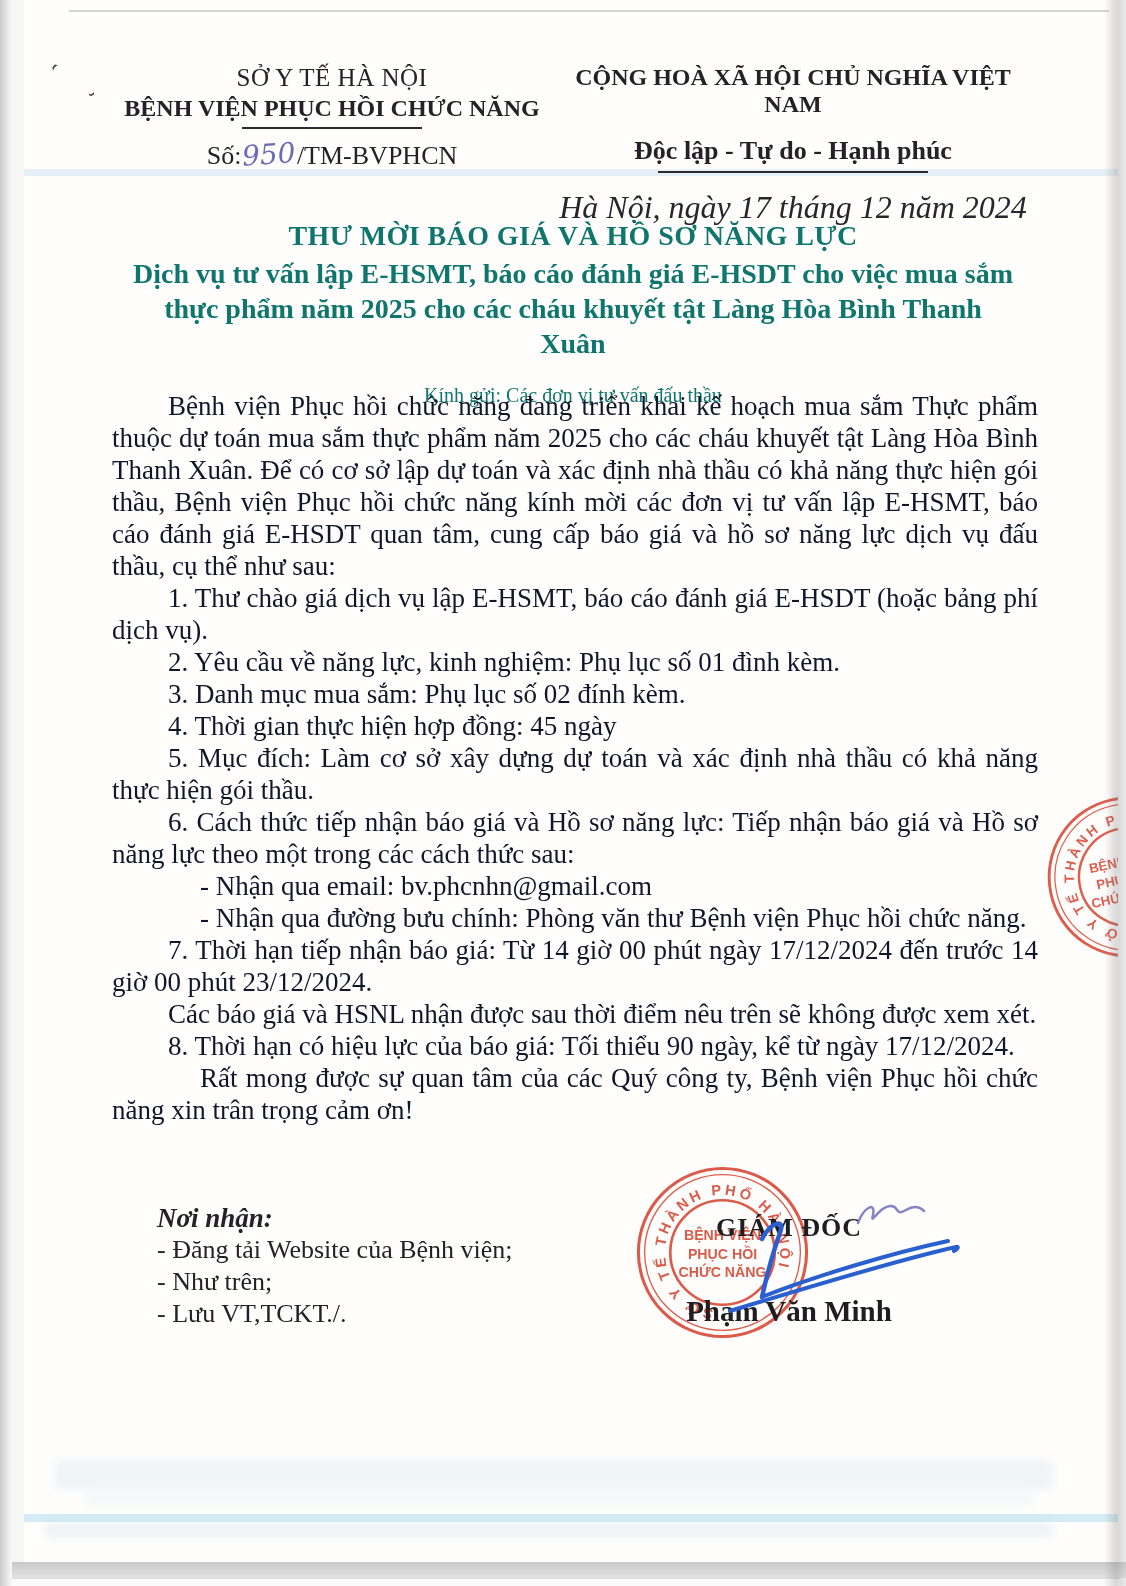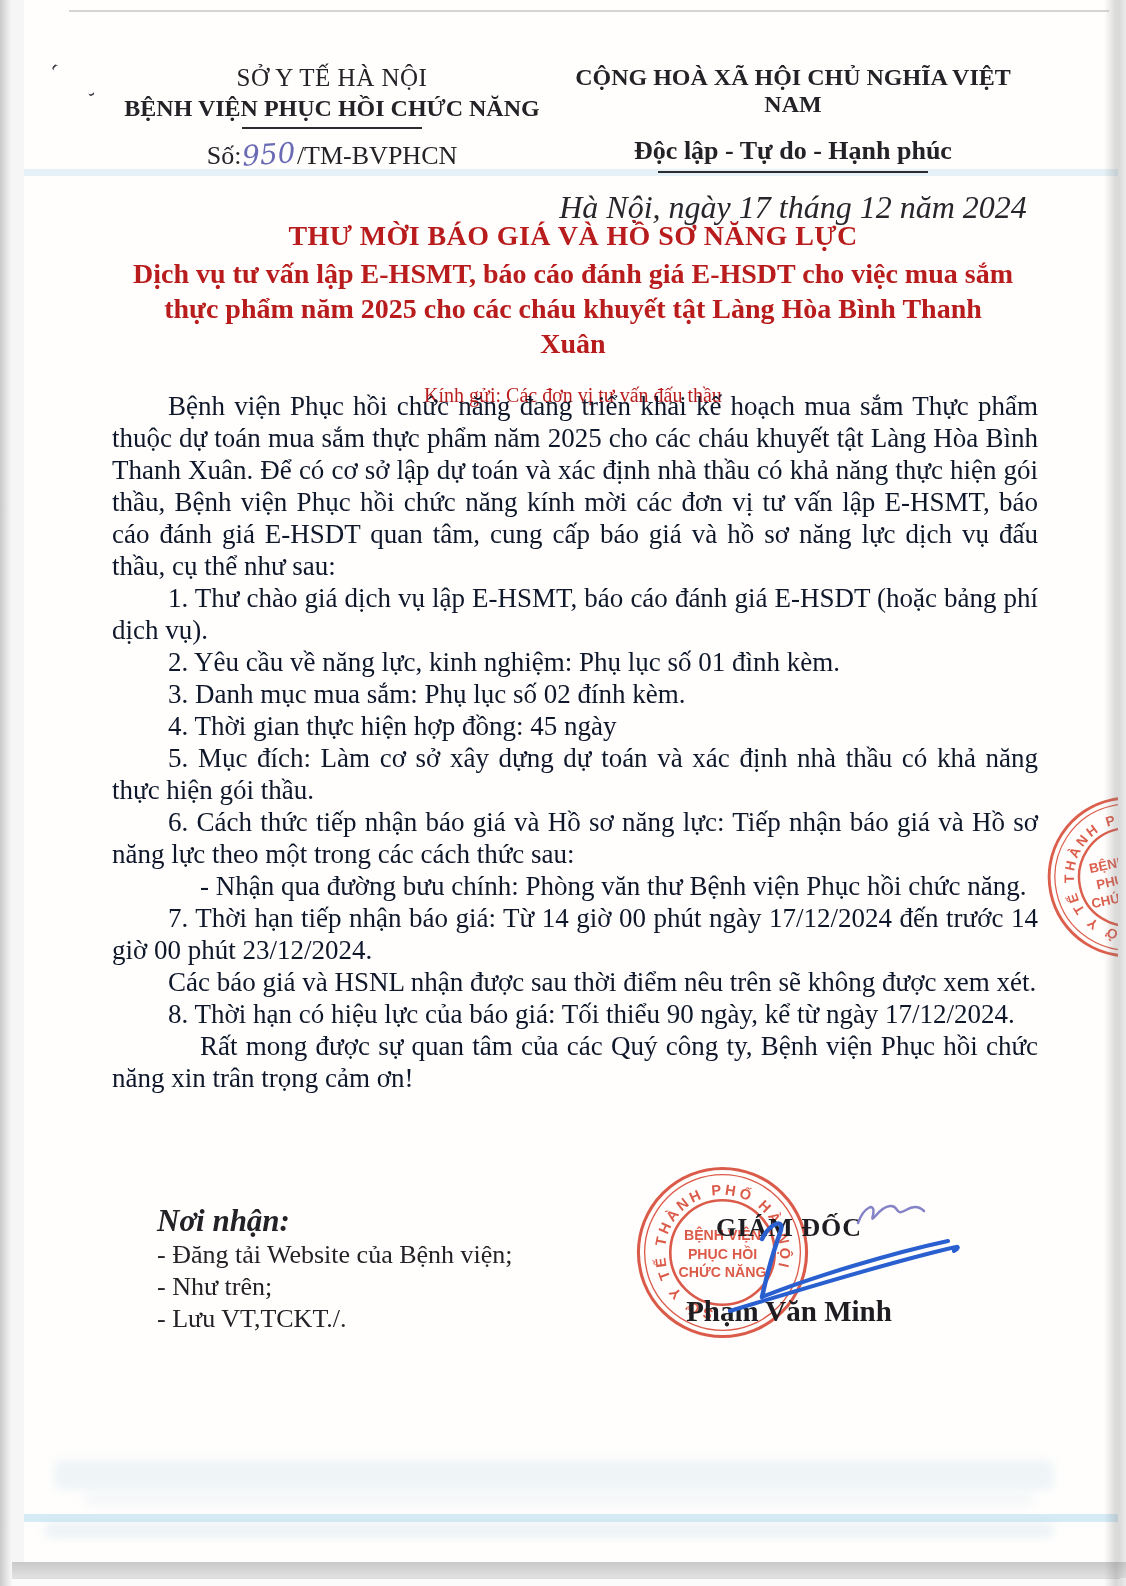--- a/index.html
+++ b/index.html
@@ -41,35 +41,35 @@
   .h-r2{font-size:26px;font-weight:bold;margin-top:18px;}
   .rule{height:2px;background:#2c2c30;margin:5px auto 0;}
   .rule-left{width:180px;}
   .rule-right{width:270px;}
   .doc-no{font-size:26px;margin-top:9px;}
   .handwritten{font-family:"DejaVu Serif",serif;font-style:italic;color:#6b6bb5;
     display:inline-block;transform:rotate(-4deg);font-size:28px;padding:0 1px;}
   .dateline{font-size:32px;font-style:italic;margin-top:16px;color:#26262b;}
 
   
-  .titleblock{position:absolute;left:88px;top:220px;width:922px;text-align:center;color:#b91c1c;}
+  .titleblock{position:absolute;left:88px;top:220px;width:922px;text-align:center;color:#0f766e;}
   .doc-title{font-size:28px;font-weight:bold;letter-spacing:0.4px;}
   .doc-subtitle{font-size:28px;font-weight:bold;width:880px;margin:4px auto 0;line-height:35px;}
   .salutation{font-size:20px;margin-top:23px;}
 
   
   .body-text{position:absolute;left:88px;top:390px;width:926px;}
   .body-text p{margin:0;font-size:27px;line-height:32px;text-align:justify;color:#0f172a;}
   .i1{text-indent:56px;}
   .i2{text-indent:88px;}
 
   
   .footer{position:absolute;left:0;top:1195px;width:1094px;height:360px;}
   .recipients{position:absolute;left:133px;top:8px;color:#232327;}
-  .rec-label{font-size:31px;font-weight:bold;font-style:italic;}
+  .rec-label{font-size:27px;font-weight:bold;font-style:italic;}
   .rec-item{font-size:26px;line-height:32px;}
   .sig-title{position:absolute;left:640px;top:18px;width:250px;text-align:center;
     font-size:26px;font-weight:bold;color:#1e1e22;letter-spacing:1px;}
   .sig-name{position:absolute;left:620px;top:100px;width:290px;text-align:center;
     font-size:29px;font-weight:bold;color:#1e1e22;}
   .stamp-main{position:absolute;left:610px;top:-31px;width:177px;height:177px;opacity:0.9;}
   .sig-svg{position:absolute;left:688px;top:0;width:250px;height:125px;}
   .stamp-partial{position:absolute;left:1021px;top:794px;width:166px;height:166px;
     opacity:0.88;transform:rotate(-12deg);}
   svg text{font-family:"Liberation Sans",sans-serif;}
@@ -108,20 +108,21 @@
   </div>
 
   <div class="body-text">
     <p class="i1">Bệnh viện Phục hồi chức năng đang triển khai kế hoạch mua sắm Thực phẩm thuộc dự toán mua sắm thực phẩm năm 2025 cho các cháu khuyết tật Làng Hòa Bình Thanh Xuân. Để có cơ sở lập dự toán và xác định nhà thầu có khả năng thực hiện gói thầu, Bệnh viện Phục hồi chức năng kính mời các đơn vị tư vấn lập E-HSMT, báo cáo đánh giá E-HSDT quan tâm, cung cấp báo giá và hồ sơ năng lực dịch vụ đấu thầu, cụ thể như sau:</p>
     <p class="i1">1. Thư chào giá dịch vụ lập E-HSMT, báo cáo đánh giá E-HSDT (hoặc bảng phí dịch vụ).</p>
     <p class="i1">2. Yêu cầu về năng lực, kinh nghiệm: Phụ lục số 01 đình kèm.</p>
     <p class="i1">3. Danh mục mua sắm: Phụ lục số 02 đính kèm.</p>
     <p class="i1">4. Thời gian thực hiện hợp đồng: 45 ngày</p>
     <p class="i1">5. Mục đích: Làm cơ sở xây dựng dự toán và xác định nhà thầu có khả năng thực hiện gói thầu.</p>
     <p class="i1">6. Cách thức tiếp nhận báo giá và Hồ sơ năng lực: Tiếp nhận báo giá và Hồ sơ năng lực theo một trong các cách thức sau:</p>
+    <p class="i2">- Nhận qua email: bv.phcnhn@gmail.com</p>
     <p class="i2">- Nhận qua đường bưu chính: Phòng văn thư Bệnh viện Phục hồi chức năng.</p>
     <p class="i1">7. Thời hạn tiếp nhận báo giá: Từ 14 giờ 00 phút ngày 17/12/2024 đến trước 14 giờ 00 phút 23/12/2024.</p>
     <p class="i1">Các báo giá và HSNL nhận được sau thời điểm nêu trên sẽ không được xem xét.</p>
     <p class="i1">8. Thời hạn có hiệu lực của báo giá: Tối thiểu 90 ngày, kể từ ngày 17/12/2024.</p>
     <p class="i2">Rất mong được sự quan tâm của các Quý công ty, Bệnh viện Phục hồi chức năng xin trân trọng cảm ơn!</p>
   </div>
 
   <div class="footer">
     <div class="recipients">
       <div class="rec-label">Nơi nhận:</div>

